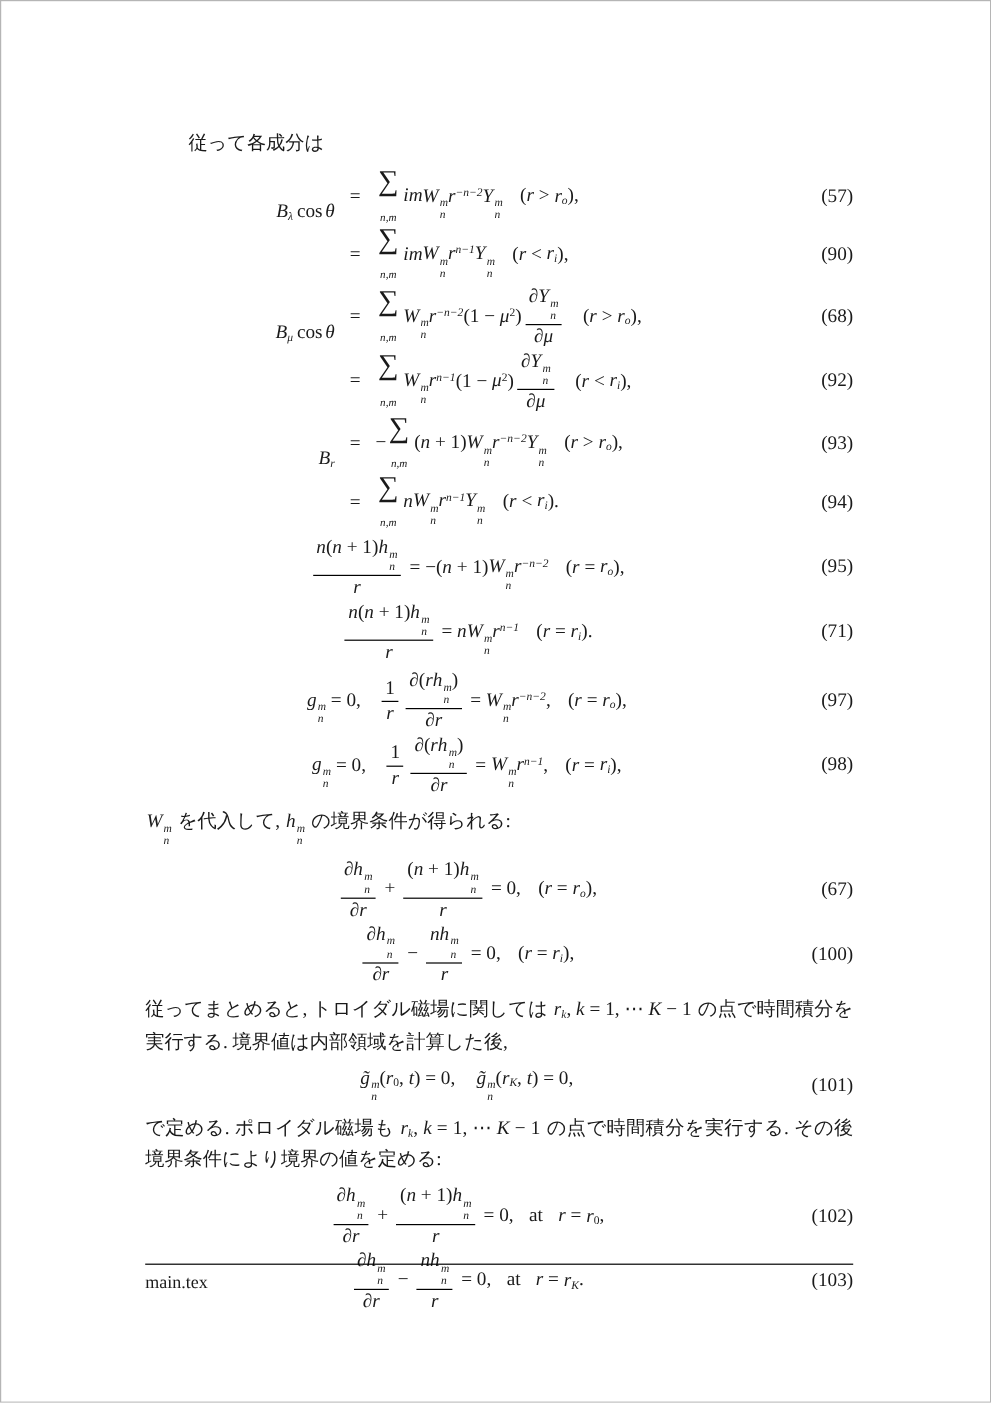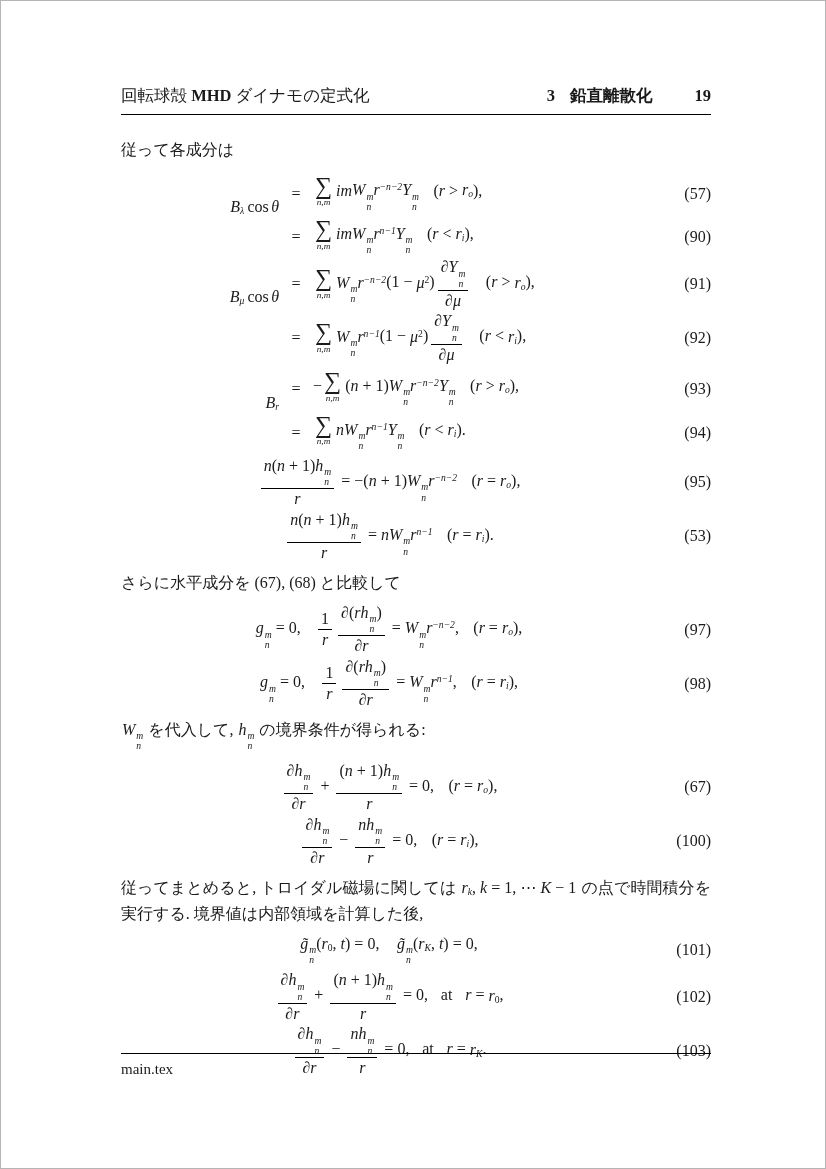--- a/index.html
+++ b/index.html
@@ -13,36 +13,36 @@
   .running-header{
     display:flex;justify-content:space-between;align-items:baseline;
     font-size:16.5px;padding-bottom:7px;border-bottom:1.2px solid #000;
   }
   .hdr-left b{font-weight:bold;}
   .hdr-right{font-weight:bold;white-space:nowrap;}
   .hdr-right .sec-no{margin-right:15px;}
   .hdr-right .sec-title{margin-right:42px;}
   
   .para{margin:10px 0;font-size:16px;line-height:22px;text-align:justify;}
-  .para.first{margin-top:24px;}
+  .para.first{margin-top:24px;margin-left:36px;}
   
   .eq-group{margin:6px 0;}
   .eq-row{display:flex;align-items:center;margin:3px 0;font-size:16px;}
   .eq-lhs{flex:0 0 158px;text-align:right;margin-top:27px;}
   .eq-rel{flex:0 0 34px;text-align:center;}
   .eq-rhs{flex:1 1 auto;text-align:left;}
   .eq-center{flex:1 1 auto;text-align:center;}
   .eq-num{flex:0 0 54px;text-align:right;font-style:normal;}
   .math{font-family:"Liberation Serif","DejaVu Serif",serif;}
   .mi{font-style:italic;}
   .mr{font-style:normal;}
   .msp{display:inline-block;}
   .msum{display:inline-flex;flex-direction:column;align-items:center;vertical-align:middle;margin:0 4px 0 2px;}
   .msig{font-size:1.5em;line-height:0.9;}
-  .mlim{font-size:0.58em;line-height:1;margin-top:1px;}
+  .mlim{font-size:0.58em;line-height:1;margin-top:15px;}
   .mfrac{display:inline-flex;flex-direction:column;align-items:center;vertical-align:middle;margin:0 3px;}
   .mnum{border-bottom:1px solid #000;padding:0 3px 1px;line-height:1.1;white-space:nowrap;}
   .mden{padding:1px 3px 0;line-height:1.1;white-space:nowrap;}
   .mss{display:inline-block;white-space:nowrap;}
   .mstack{display:inline-flex;flex-direction:column;align-items:flex-start;font-size:0.6em;line-height:1.05;vertical-align:-0.45em;margin-left:1px;}
   .msup{font-size:0.6em;vertical-align:0.5em;}
   .msub{font-size:0.6em;vertical-align:-0.25em;}
   .inline-math{margin:0 1px;}
   
   .footer{
@@ -51,28 +51,20 @@
     display:flex;justify-content:space-between;align-items:flex-start;
     font-size:15px;
   }
 </style>
 </head>
 <body>
 
 <div class="page">
   <div class="content">
 
-    <div class="running-header">
-      <div class="hdr-left">
-        <span>回転球殻 </span><b>MHD</b><span> ダイナモの定式化</span>
-      </div>
-      <div class="hdr-right">
-        <span class="sec-no">3</span><span class="sec-title">鉛直離散化</span><span class="pg-no">19</span>
-      </div>
-    </div>
 
     <p class="para first"><span>従って各成分は</span></p>
 
     <div class="eq-group">
         <div class="eq-row">
           <span class="eq-lhs math"><span class="mss"><span class="mbase"><span class="mi">B</span></span><span class="msub mi">λ</span></span><span class="msp" style="width: 0.2em;"></span><span class="mr">cos</span><span class="msp" style="width: 0.15em;"></span><span class="mi">θ</span></span>
           <span class="eq-rel math mr">=</span>
           <span class="eq-rhs math"><span class="msum">
               <span class="msig">∑</span>
               <span class="mlim mi">n,m</span>
@@ -109,21 +101,21 @@
             </span><span class="mss"><span class="mbase"><span class="mi">W</span></span><span class="mstack">
                 <span class="mi">m</span>
                 <span class="mi">n</span>
               </span></span><span class="mss"><span class="mbase"><span class="mi">r</span></span><span class="msup mi">−n−2</span></span><span class="mr">(1 − </span><span class="mss"><span class="mbase"><span class="mi">μ</span></span><span class="msup mr">2</span></span><span class="mr">)</span><span class="mfrac">
               <span class="mnum"><span class="mi">∂</span><span class="mss"><span class="mbase"><span class="mi">Y</span></span><span class="mstack">
                     <span class="mi">m</span>
                     <span class="mi">n</span>
                   </span></span></span>
               <span class="mden"><span class="mi">∂μ</span></span>
             </span><span class="msp" style="width: 0.9em;"></span><span class="mr">(</span><span class="mi">r</span><span class="mr"> &gt; </span><span class="mss"><span class="mbase"><span class="mi">r</span></span><span class="msub mi">o</span></span><span class="mr">),</span></span>
-          <span class="eq-num math mr">(91)</span>
+          <span class="eq-num math mr">(68)</span>
         </div>
         <div class="eq-row">
           <span class="eq-lhs math"></span>
           <span class="eq-rel math mr">=</span>
           <span class="eq-rhs math"><span class="msum">
               <span class="msig">∑</span>
               <span class="mlim mi">n,m</span>
             </span><span class="mss"><span class="mbase"><span class="mi">W</span></span><span class="mstack">
                 <span class="mi">m</span>
                 <span class="mi">n</span>
@@ -187,25 +179,24 @@
           <span class="eq-center math"><span class="mfrac">
               <span class="mnum"><span class="mi">n</span><span class="mr">(</span><span class="mi">n</span><span class="mr"> + 1)</span><span class="mss"><span class="mbase"><span class="mi">h</span></span><span class="mstack">
                     <span class="mi">m</span>
                     <span class="mi">n</span>
                   </span></span></span>
               <span class="mden"><span class="mi">r</span></span>
             </span><span class="mr"> = </span><span class="mi">n</span><span class="mss"><span class="mbase"><span class="mi">W</span></span><span class="mstack">
                 <span class="mi">m</span>
                 <span class="mi">n</span>
               </span></span><span class="mss"><span class="mbase"><span class="mi">r</span></span><span class="msup mi">n−1</span></span><span class="msp" style="width: 0.9em;"></span><span class="mr">(</span><span class="mi">r</span><span class="mr"> = </span><span class="mss"><span class="mbase"><span class="mi">r</span></span><span class="msub mi">i</span></span><span class="mr">).</span></span>
-          <span class="eq-num math mr">(53)</span>
-        </div>
-      </div>
-
-    <p class="para"><span>さらに水平成分を (67), (68) と比較して</span></p>
+          <span class="eq-num math mr">(71)</span>
+        </div>
+      </div>
+
 
     <div class="eq-group">
         <div class="eq-row">
           <span class="eq-center math"><span class="mss"><span class="mbase"><span class="mi">g</span></span><span class="mstack">
                 <span class="mi">m</span>
                 <span class="mi">n</span>
               </span></span><span class="mr"> = 0,</span><span class="msp" style="width: 0.9em;"></span><span class="mfrac">
               <span class="mnum"><span class="mr">1</span></span>
               <span class="mden"><span class="mi">r</span></span>
             </span><span class="mfrac">
@@ -292,20 +283,21 @@
                 <span class="mi">m</span>
                 <span class="mi">n</span>
               </span></span><span class="mr">(</span><span class="mss"><span class="mbase"><span class="mi">r</span></span><span class="msub mr">0</span></span><span class="mr">, </span><span class="mi">t</span><span class="mr">) = 0,</span><span class="msp" style="width: 1.1em;"></span><span class="mss"><span class="mbase"><span class="mi">g̃</span></span><span class="mstack">
                 <span class="mi">m</span>
                 <span class="mi">n</span>
               </span></span><span class="mr">(</span><span class="mss"><span class="mbase"><span class="mi">r</span></span><span class="msub mi">K</span></span><span class="mr">, </span><span class="mi">t</span><span class="mr">) = 0,</span></span>
           <span class="eq-num math mr">(101)</span>
         </div>
       </div>
 
+    <p class="para"><span>で定める. ポロイダル磁場も </span><span class="math inline-math"><span class="mss"><span class="mbase"><span class="mi">r</span></span><span class="msub mi">k</span></span><span class="mr">, </span><span class="mi">k</span><span class="mr"> = 1, ⋯ </span><span class="mi">K</span><span class="mr"> − 1</span></span><span> の点で時間積分を実行する. その後境界条件により境界の値を定める:</span></p>
 
     <div class="eq-group">
         <div class="eq-row">
           <span class="eq-center math"><span class="mfrac">
               <span class="mnum"><span class="mi">∂</span><span class="mss"><span class="mbase"><span class="mi">h</span></span><span class="mstack">
                     <span class="mi">m</span>
                     <span class="mi">n</span>
                   </span></span></span>
               <span class="mden"><span class="mi">∂r</span></span>
             </span><span class="mr"> + </span><span class="mfrac">

